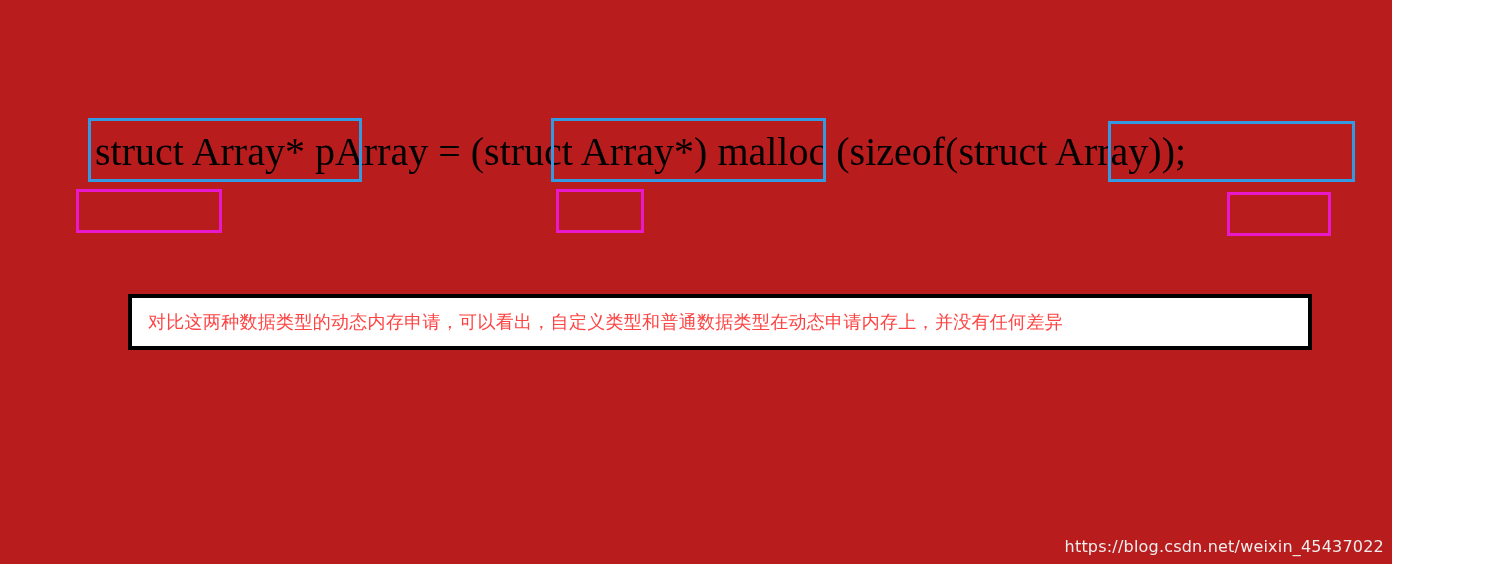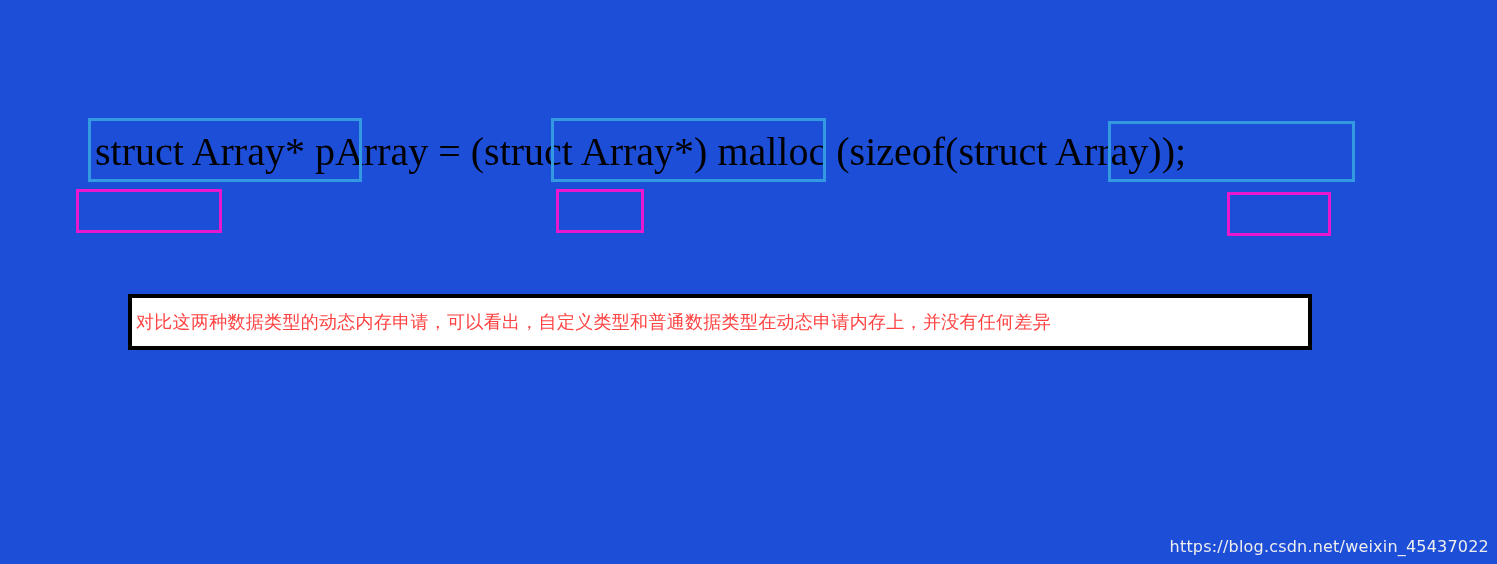--- a/index.html
+++ b/index.html
@@ -2,23 +2,23 @@
 <html><head>
 <meta charset="utf-8">
 <style>
   html, body {
     margin: 0;
     padding: 0;
     background: #ffffff;
   }
   #page {
     position: relative;
-    width: 1497px;
+    width: 1392px;
     height: 564px;
-    background: #1d4ed8;
+    background: #b91c1c;
     overflow: hidden;
     font-family: "Liberation Serif", "DejaVu Serif", serif;
   }
 
   
   .code-line {
     position: absolute;
     white-space: pre;
     font-family: "Liberation Serif", "DejaVu Serif", serif;
     font-size: 40px;
@@ -62,21 +62,21 @@
     background: #ffffff;
     display: flex;
     align-items: center;
   }
   #note-text {
     font-family: "DejaVu Sans", "Liberation Sans", sans-serif;
     font-size: 18px;
     line-height: 1;
     color: #ff4242;
     white-space: nowrap;
-    padding-left: 4px;
+    padding-left: 16px;
     letter-spacing: 0.3px;
   }
 
   
   #watermark {
     position: absolute;
     right: 8px;
     bottom: 8px;
     font-family: "DejaVu Sans", "Liberation Sans", sans-serif;
     font-size: 16px;

